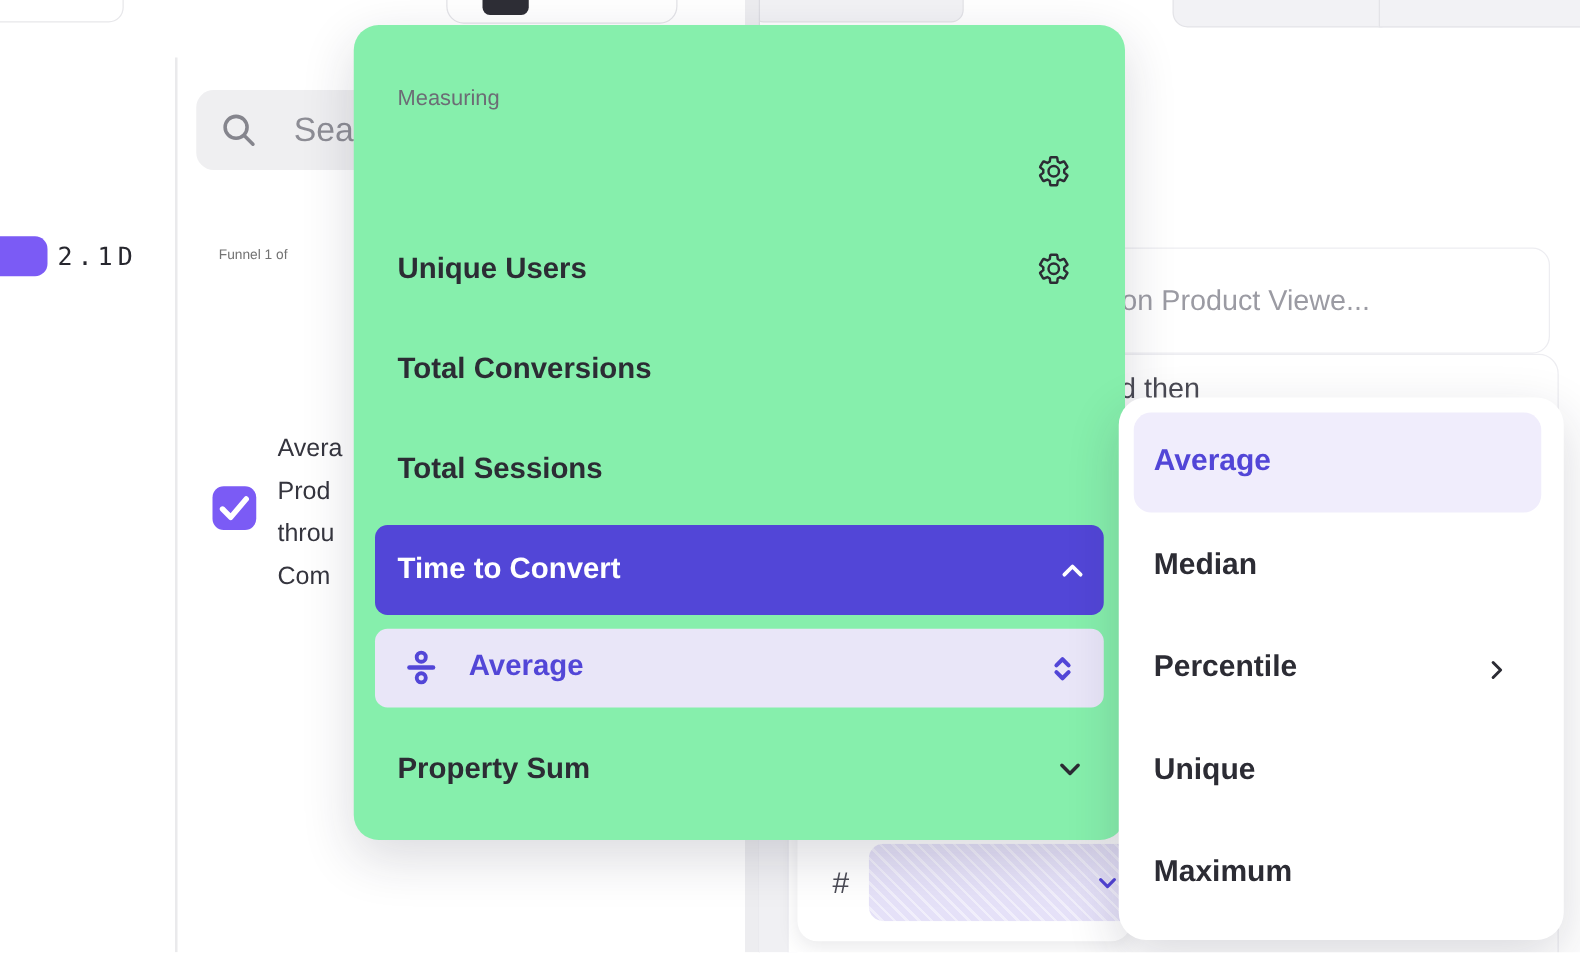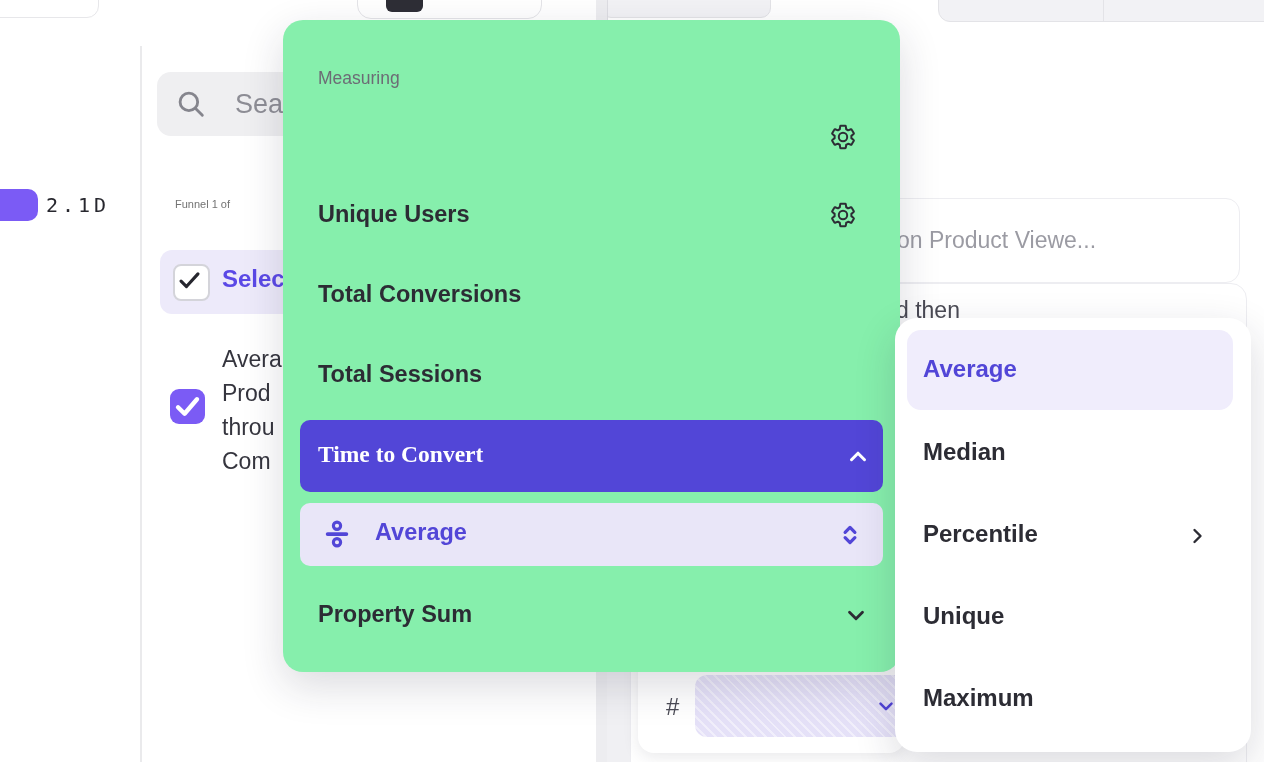--- a/index.html
+++ b/index.html
@@ -37,21 +37,21 @@
   .search-icon{left:17px;top:15px;width:34px;height:34px;}
   .search-text{left:78px;top:17px;font-size:27px;color:#8d8d95;}
   .funnel-label{left:175px;top:198px;font-size:11px;color:#737373;z-index:1;white-space:nowrap;}
   .sel-row{left:160px;top:250px;width:150px;height:64px;background:#edeafa;
     border-radius:12px;z-index:1;}
   .checkbox-white{left:13px;top:14px;width:33px;height:33px;background:#fff;
     border:2px solid #d4d4da;border-radius:8px;}
   .sel-label{left:62px;top:15px;font-size:24px;font-weight:700;color:#5b49e6;white-space:nowrap;}
   .step-check{left:170px;top:389px;width:35px;height:35px;background:#7b5bf5;
     border-radius:9px;z-index:1;}
-  .step-text{left:222px;top:342px;width:70px;font-size:23px;font-weight:500;color:#35353e;
+  .step-text{left:222px;top:342px;width:70px;font-size:20px;font-weight:500;color:#35353e;
     line-height:34px;z-index:1;overflow:hidden;white-space:pre-line;}
 
   
   .card-event{left:630px;top:198px;width:608px;height:83px;background:#fff;
     border:1.5px solid #ededf1;border-radius:14px;z-index:1;}
   .event-text{left:897px;top:227px;font-size:23px;color:#9b9ba3;z-index:1;white-space:nowrap;}
   .card-then{left:630px;top:283px;width:615px;height:500px;background:#fff;
     border:1.5px solid #ededf1;border-radius:16px;z-index:1;}
   .then-text{left:896px;top:297px;font-size:23px;font-weight:500;color:#4b4b54;z-index:1;white-space:nowrap;}
 
@@ -64,21 +64,21 @@
     background-image:repeating-linear-gradient(45deg,rgba(255,255,255,.45) 0 2px,transparent 2px 7px);}
   .pill-label{left:11px;top:16px;font-size:23px;font-weight:600;color:#5244d9;white-space:nowrap;}
   .pill-chevron{left:180px;top:20px;width:22px;height:22px;}
 
   
   .panel{left:283px;top:20px;width:617px;height:652px;background:#86efac;border-radius:20px;
     box-shadow:0 14px 42px rgba(30,30,55,.16);z-index:3;}
   .panel-title{left:35px;top:48px;font-size:17.5px;font-weight:500;color:#6c6c75;}
   .mrow-label{left:35px;font-size:23.5px;font-weight:600;color:#2c2c34;white-space:nowrap;}
   .gear{left:546px;width:28px;height:28px;}
-  .ttc-block{left:17px;top:400px;width:583px;height:72px;background:#5246d7;border-radius:10px;font-family:Liberation Serif, serif;}
+  .ttc-block{left:17px;top:400px;width:583px;height:72px;background:#5246d7;border-radius:10px;}
   .ttc-label{left:18px;top:21px;font-size:23.5px;font-weight:600;color:#ffffff;white-space:nowrap;}
   .ttc-chevron{left:545px;top:24px;width:26px;height:26px;}
   .avg-block{left:17px;top:483px;width:583px;height:63px;background:#e9e6f8;border-radius:10px;}
   .avg-icon{left:22px;top:16px;width:30px;height:30px;}
   .avg-label{left:75px;top:16px;font-size:23.5px;font-weight:600;color:#5246d7;white-space:nowrap;}
   .avg-updown{left:537px;top:19px;width:26px;height:26px;}
   .ps-chevron{left:560px;top:582px;width:26px;height:26px;}
 
   
   .submenu{left:895px;top:318px;width:356px;height:434px;background:#fff;border-radius:22px;
@@ -114,28 +114,20 @@
       <svg width="34" height="34" viewBox="0 0 24 24" fill="none" stroke="#85858d" stroke-width="2" stroke-linecap="round">
         <circle cx="10.5" cy="10.5" r="6.2"></circle>
         <line x1="15.2" y1="15.2" x2="20" y2="20"></line>
       </svg>
     </div>
     <div class="abs search-text">Sear</div>
   </div>
 
   <div class="abs funnel-label">Funnel 1 of</div>
 
-  <div class="abs sel-row">
-    <div class="abs checkbox-white">
-      <svg width="29" height="29" viewBox="0 0 24 24" fill="none" stroke="#26262e" stroke-width="2.6" stroke-linecap="round" stroke-linejoin="round">
-        <polyline points="5,12.5 9.5,17 19,6.5"></polyline>
-      </svg>
-    </div>
-    <div class="abs sel-label">Selec</div>
-  </div>
 
   <div class="abs step-check">
     <svg width="35" height="35" viewBox="0 0 24 24" fill="none" stroke="#ffffff" stroke-width="3" stroke-linecap="round" stroke-linejoin="round">
       <polyline points="5.5,12.5 10,17 18.5,7"></polyline>
     </svg>
   </div>
   <div class="abs step-text">Avera
 Prod
 throu
 Com</div>

